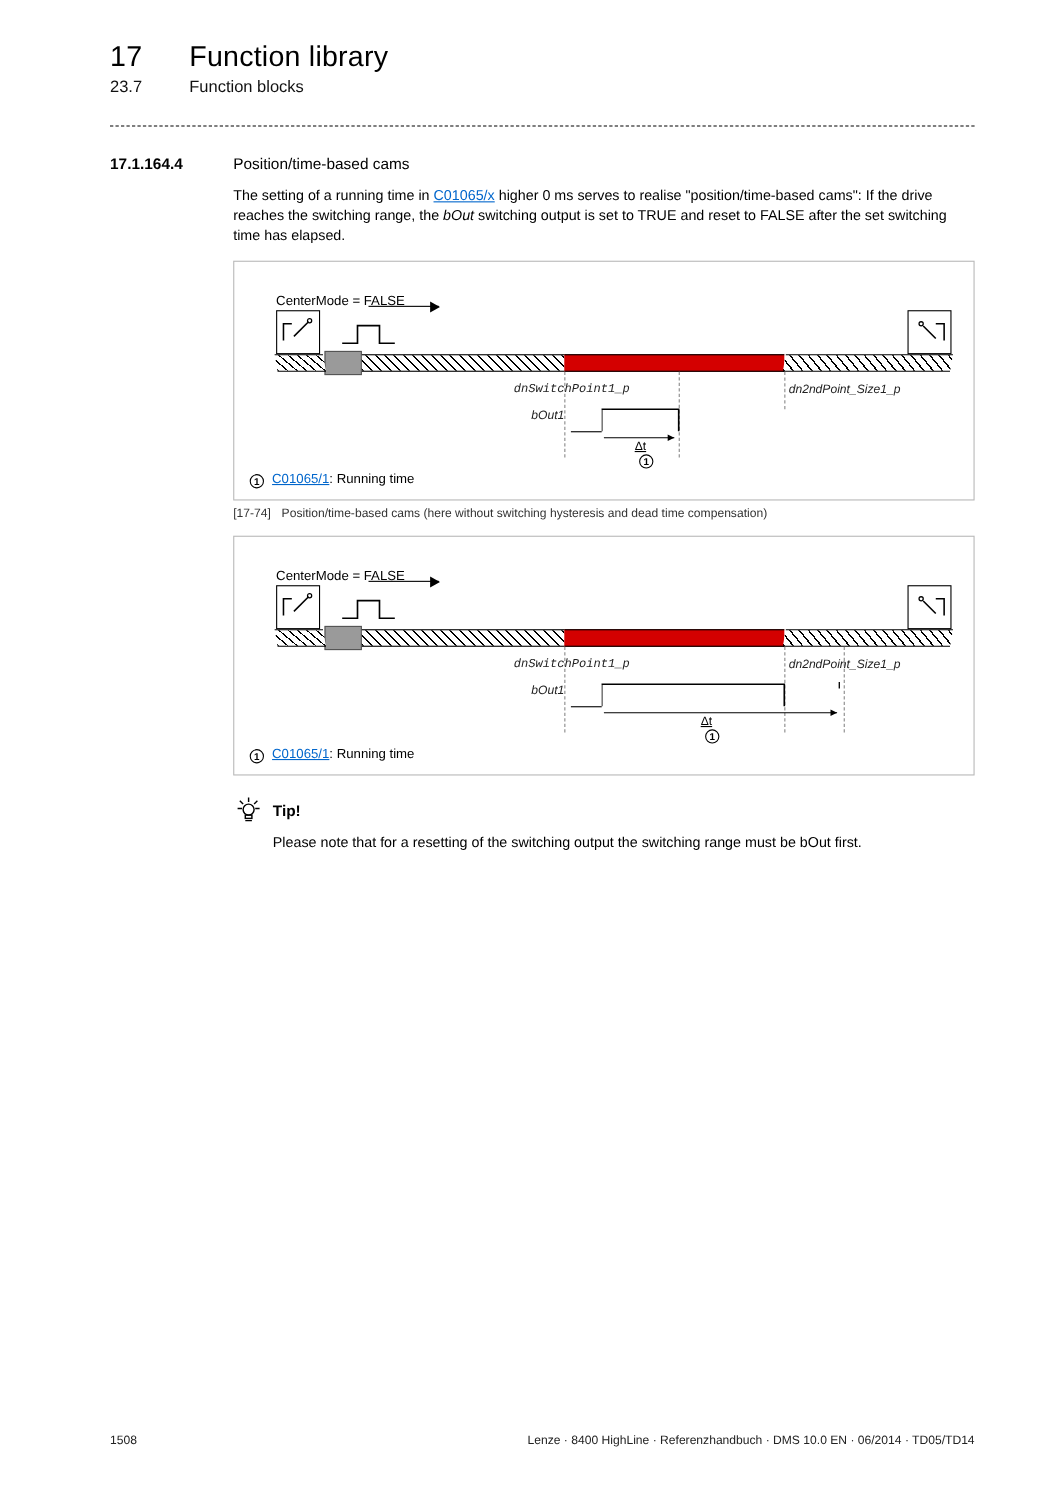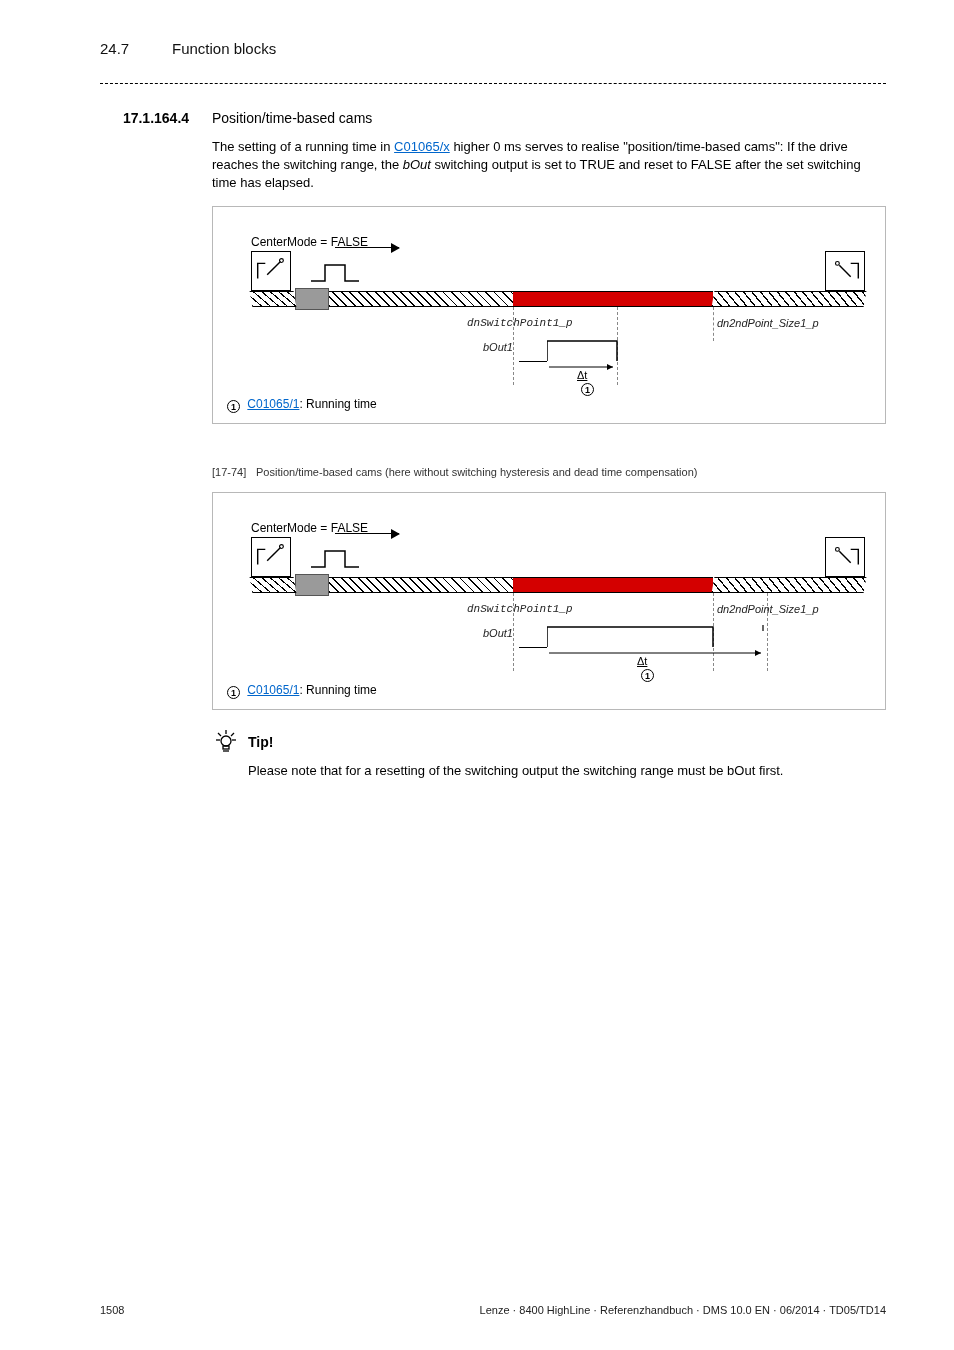--- a/index.html
+++ b/index.html
@@ -4,21 +4,21 @@
 <style>
   * { box-sizing: border-box; margin: 0; padding: 0; }
   html, body { width: 954px; height: 1350px; background: #fff; font-family: "Segoe UI", "Helvetica Neue", Arial, sans-serif; color: #000; }
   .page { position: relative; width: 954px; height: 1350px; padding: 36px 68px 40px 100px; }
   .hdr-line1 { font-size: 26px; font-weight: 400; letter-spacing: 0.2px; }
   .hdr-chap { display: inline-block; width: 72px; }
   .hdr-line2 { font-size: 15px; color: #111; margin-top: 4px; }
   .hdr-sub { display: inline-block; width: 72px; }
   .dashrule { margin-top: 26px; border: none; border-top: 1.5px dashed #000; }
   .sect-row { display: flex; align-items: baseline; margin-top: 26px; }
-  .sect-num { width: 112px; font-size: 14px; font-weight: 700; text-align: center; }
+  .sect-num { width: 112px; font-size: 14px; font-weight: 700; }
   .sect-title { font-size: 14px; font-weight: 400; }
   .body { margin-left: 112px; margin-top: 12px; }
   .para { font-size: 13px; line-height: 1.38; }
   .link { color: #0066cc; text-decoration: underline; cursor: pointer; }
   .italic { font-style: italic; }
   .fig-frame { border: 1px solid #b8b8b8; margin-top: 14px; padding: 14px 14px 10px 14px; position: relative; }
   .diagram { position: relative; width: 100%; height: 170px; }
   .mode-label { position: absolute; top: 14px; left: 24px; font-size: 12px; }
   .arrow-right { position: absolute; top: 26px; left: 108px; width: 64px; height: 0; border-top: 1.5px solid #000; }
   .arrow-right::after { content: ""; position: absolute; right: -1px; top: -5px; border-left: 9px solid #000; border-top: 5px solid transparent; border-bottom: 5px solid transparent; }
@@ -37,35 +37,38 @@
   .pt-label.l2 { left: 490px; }
   .dash-v { position: absolute; top: 86px; width: 0; border-left: 1px dashed #888; }
   .bout-label { position: absolute; top: 120px; left: 256px; font-size: 11px; font-style: italic; color: #222; }
   .pulse { position: absolute; top: 118px; }
   .pulse svg { display: block; }
   .dt-group { position: absolute; top: 148px; font-size: 11px; }
   .dt-group .n-circ { display: inline-block; width: 13px; height: 13px; border: 1px solid #000; border-radius: 50%; text-align: center; line-height: 12px; font-size: 9px; font-weight: 700; margin-left: 3px; vertical-align: -2px; }
   .legend-row { margin-top: 6px; font-size: 12px; }
   .legend-row .n-circ { display: inline-block; width: 13px; height: 13px; border: 1px solid #000; border-radius: 50%; text-align: center; line-height: 12px; font-size: 9px; font-weight: 700; margin-right: 4px; vertical-align: -2px; }
   .caption { font-size: 11px; color: #333; margin-top: 6px; margin-left: 0; }
-  .caption .cap-num { display: inline-block; width: 44px; margin-top: 36px; }
+  .caption .cap-num { display: inline-block; width: 44px; }
   .tip-row { display: flex; align-items: center; margin-top: 18px; margin-left: 0; }
   .tip-icon { width: 28px; height: 28px; margin-right: 8px; }
   .tip-word { font-size: 14px; font-weight: 700; }
   .tip-body { font-size: 13px; line-height: 1.38; margin-left: 36px; margin-top: 6px; }
   .footer { position: absolute; bottom: 34px; left: 100px; right: 68px; display: flex; justify-content: space-between; font-size: 11px; color: #222; }
 </style>
 </head>
 <body>
 
 <div class="page">
 
   <div>
+    <div class="hdr-line1">
+      <span class="hdr-chap">17</span><span>Function library</span>
+    </div>
     <div class="hdr-line2">
-      <span class="hdr-sub">24.7</span><span>Function blocks</span>
+      <span class="hdr-sub">23.7</span><span>Function blocks</span>
     </div>
   </div>
 
   <hr class="dashrule">
 
   <div class="sect-row">
     <div class="sect-num">17.1.164.4</div>
     <div class="sect-title">Position/time-based cams</div>
   </div>
 

